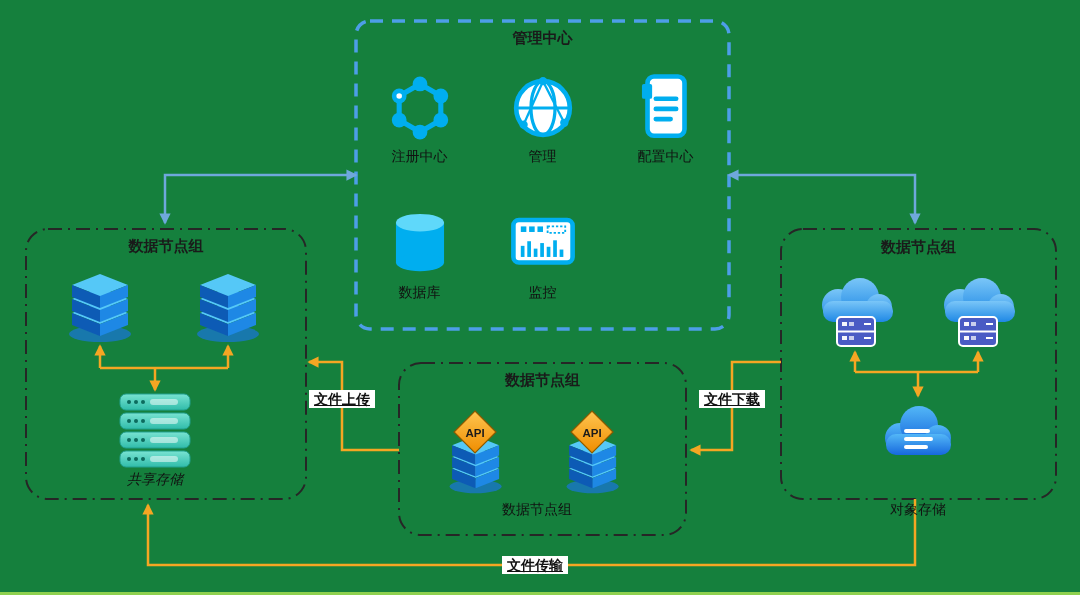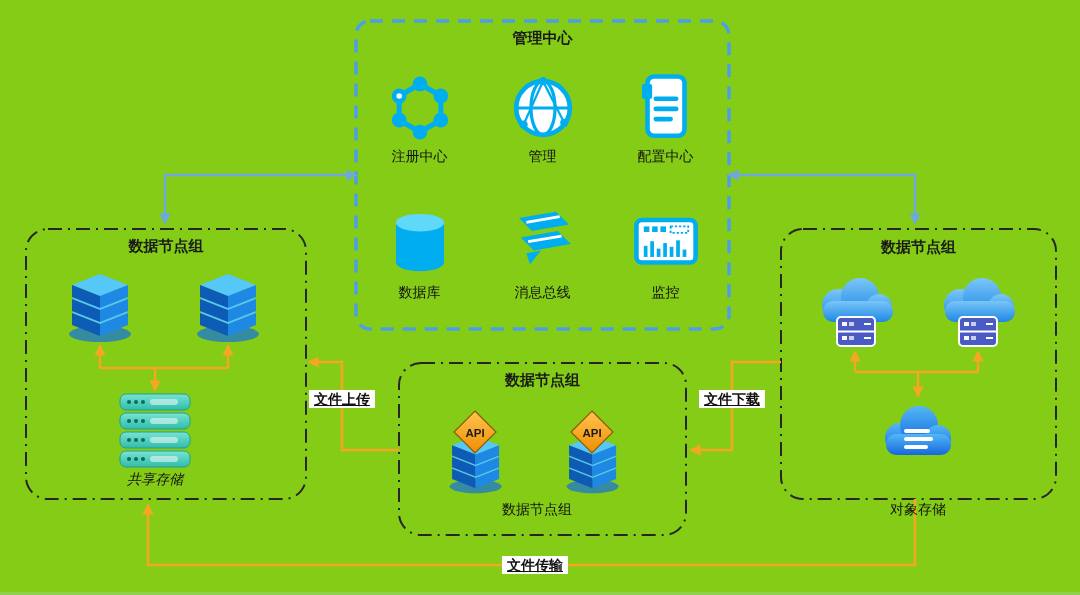--- a/index.html
+++ b/index.html
@@ -1,18 +1,18 @@
 <!DOCTYPE html>
 <html><head>
 <meta charset="utf-8">
 <style>
   * { box-sizing: border-box; }
   html, body { margin: 0; padding: 0; background: #ffffff; }
   body { font-family: "Liberation Sans", "DejaVu Sans", sans-serif; }
-  .canvas { position: relative; width: 1080px; height: 595px; background: #84cc16; overflow: hidden; }
+  .canvas { position: relative; width: 1080px; height: 595px; background: #15803d; overflow: hidden; }
   .overlay { position: absolute; left: 0; top: 0; }
   .mgmt-border { fill: none; stroke: #4D9EE8; stroke-width: 3.5; stroke-dasharray: 13 9; }
   .node-border { fill: none; stroke: #262626; stroke-width: 2; stroke-dasharray: 14 6 2 6; }
   .blue-line   { fill: none; stroke: #6FA8DC; stroke-width: 2.5; }
   .orange-line { fill: none; stroke: #F5A623; stroke-width: 2.5; }
   .box-title { position: absolute; text-align: center; font-weight: bold; font-size: 15px; color: #1a1a1a; }
   .icon-wrap { position: absolute; }
   .icon-label { position: absolute; transform: translateX(-50%); font-size: 14px; color: #111; white-space: nowrap; }
   .edge-label { position: absolute; transform: translateX(-50%); background: #fff; padding: 0 5px; font-size: 14px; font-weight: 600; color: #111; white-space: nowrap; line-height: 18px; text-decoration: underline; }
   .mgmt-grid { position: absolute; left: 358px; top: 50px; width: 369px; height: 272px;
@@ -213,26 +213,20 @@
       <div class="ilabel">配置中心</div>
     </div>
     <div class="mgmt-cell">
       <svg width="74" height="74" viewBox="0 0 80 80">
           <use href="#g-database"></use>
         </svg>
       <div class="ilabel">数据库</div>
     </div>
     <div class="mgmt-cell">
       <svg width="74" height="74" viewBox="0 0 80 80">
-          <use href="#g-msgbus"></use>
-        </svg>
-      <div class="ilabel">消息总线</div>
-    </div>
-    <div class="mgmt-cell">
-      <svg width="74" height="74" viewBox="0 0 80 80">
           <use href="#g-monitor"></use>
         </svg>
       <div class="ilabel">监控</div>
     </div>
   </div>
 
   <div class="box-title" style="left:26px; top:237px; width:280px;">数据节点组</div>
   <div class="icon-wrap" style="left:60px; top:262px;">
     <svg width="80" height="80" viewBox="0 0 80 80">
         <use href="#g-server"></use>

